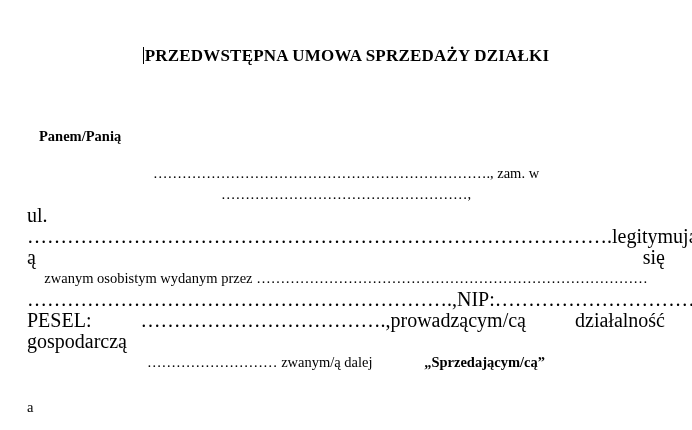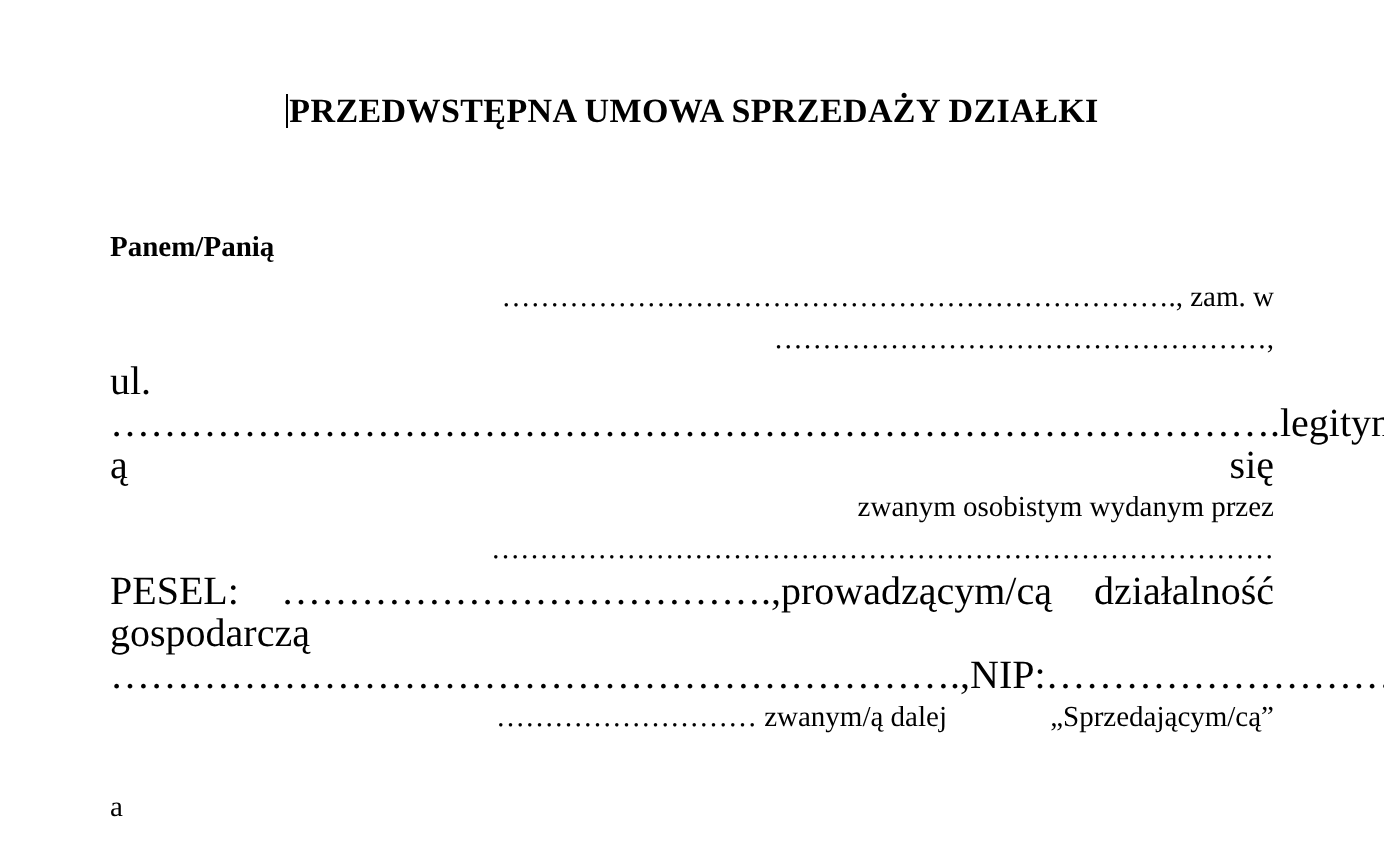--- a/index.html
+++ b/index.html
@@ -13,21 +13,21 @@
     overflow: hidden;
     font-family: "Liberation Serif", serif;
     color: #000000;
   }
   .page {
     position: relative;
     width: 692px;
     height: 430px;
     background: #ffffff;
     box-sizing: border-box;
-    padding: 0 55px;
+    padding: 0 27px;
   }
   .doc-title {
     text-align: center;
     font-family: "Liberation Serif", serif;
     font-weight: bold;
     font-size: 17px;
     letter-spacing: 0.2px;
     margin: 0;
     padding-top: 46px;
     position: relative;
@@ -42,39 +42,39 @@
   }
   .line {
     font-size: 14.5px;
     line-height: 21px;
     margin: 0;
     text-align: justify;
     text-justify: inter-word;
     white-space: pre-wrap;
   }
   .line.nojust {
-    text-align: right;
+    text-align: center;
   }
   .dnia-line {
     padding-top: 38px;
     padding-left: 65px;
     font-size: 14.5px;
     line-height: 21px;
     white-space: pre-wrap;
   }
   .bold {
-    font-weight: normal;
+    font-weight: bold;
     margin-left: 48px;
   }
   .party-head {
     font-weight: bold;
     font-size: 14.5px;
     line-height: 21px;
     padding-top: 48px;
-    margin: 0;
+    margin: 12px;
   }
   .block {
     padding-top: 4px;
   }
   .spacer-a {
     padding-top: 24px;
     font-size: 14.5px;
     line-height: 21px;
   }
   .justline {
@@ -97,22 +97,22 @@
   <div class="party-head">Panem/Panią</div>
 
   <div class="block">
     <div class="line nojust">……………………………………………………………., zam. w ……………………………………………,</div>
 
     <div class="justline"><span>ul. …………………………………………………………………………….</span><span>legitymującym/ą  się</span></div>
 
     <div class="line nojust">zwanym osobistym wydanym przez ………………………………………………………………………</div>
 
 
+    <div class="justline"><span>……………………………………………………….,</span><span>NIP:</span><span>…………………………,</span><span>Regon:</span></div>
+
     <div class="justline"><span>PESEL:  ……………………………….,</span><span>prowadzącym/cą  działalność  gospodarczą</span></div>
-
-    <div class="justline"><span>……………………………………………………….,</span><span>NIP:</span><span>…………………………,</span><span>Regon:</span></div>
 
     <div class="line nojust"><span>……………………… zwanym/ą dalej </span><span class="bold">„Sprzedającym/cą”</span></div>
   </div>
 
   <div class="spacer-a">a</div>
 
 </div>
 
 </body></html>

